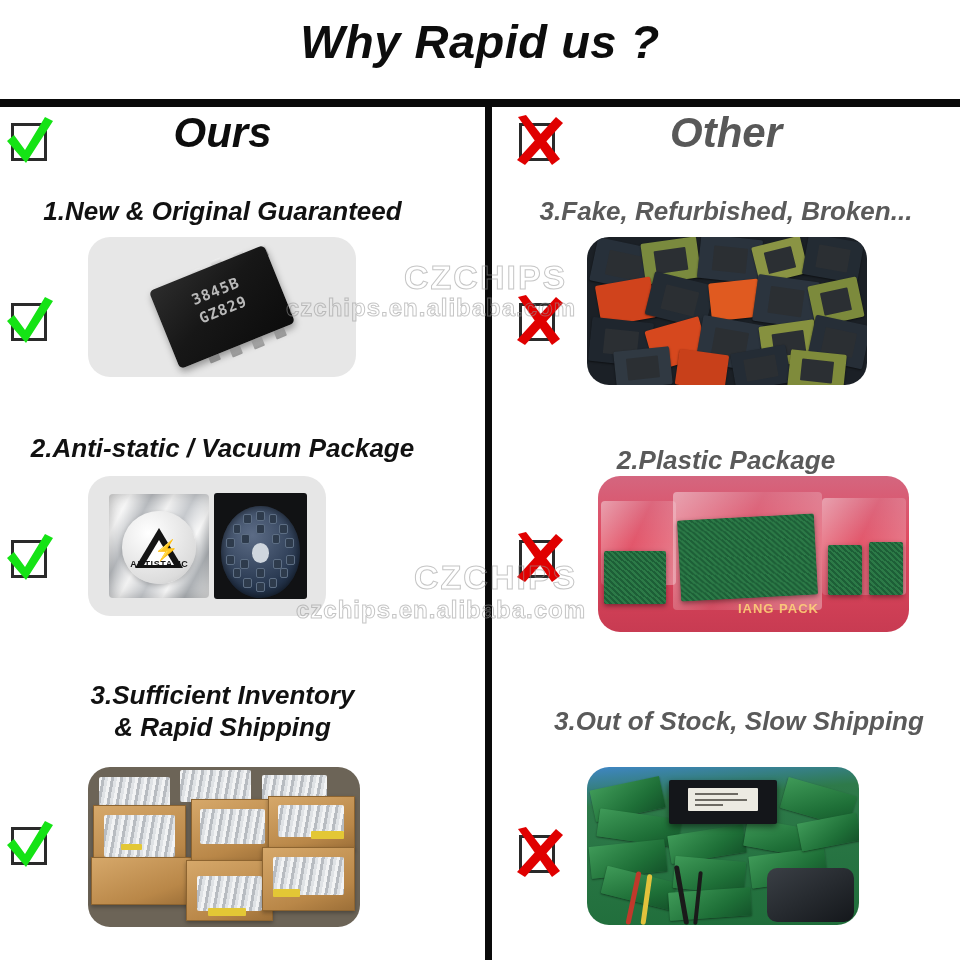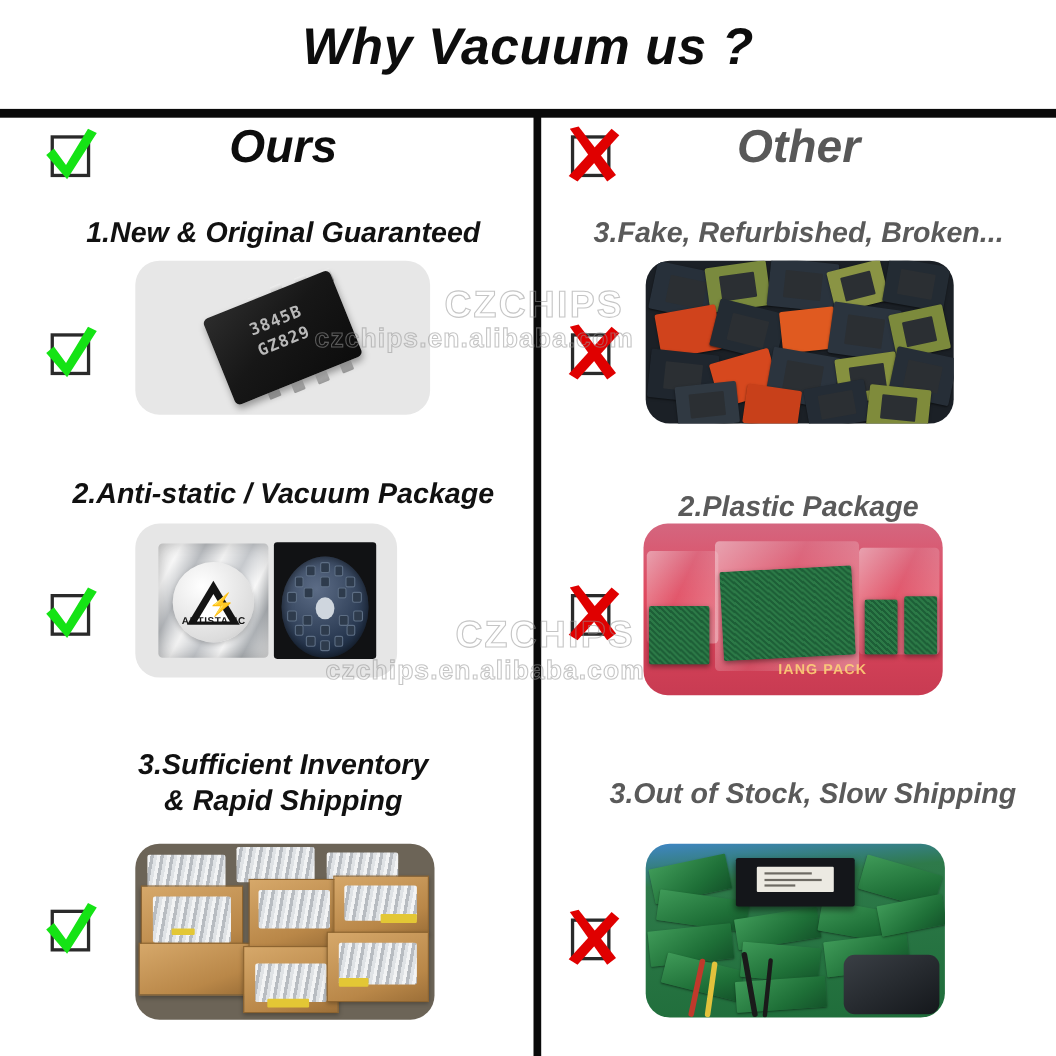--- a/index.html
+++ b/index.html
@@ -52,21 +52,21 @@
     height: 857px;
     background: #0a0a0a;
   }
 
   
   .col {
     position: absolute;
     top: 107px;
     height: 853px;
   }
-  .col-ours  { left: 0px;   width: 445px; margin-left: 35px; }
+  .col-ours  { left: 0px;   width: 445px; }
   .col-other { left: 492px; width: 468px; }
 
   
   .col-head {
     position: absolute;
     top: 2px;
     width: 100%;
     text-align: center;
     font-size: 42px;
     font-weight: bold;
@@ -357,21 +357,21 @@
     z-index: 40;
   }
   .wm-brand { font-size: 34px; letter-spacing: 2px; }
   .wm-url   { font-size: 24px; letter-spacing: 1px; }
 </style>
 </head>
 <body>
 
 <div id="root">
 
-  <div class="page-title">Why Vacuum us ?</div>
+  <div class="page-title">Why Rapid us ?</div>
 
   <div class="hrule"></div>
   <div class="vrule"></div>
 
   <div class="col col-ours">
 
     <div class="col-head ours">Ours</div>
 
     <div class="mark" style="left:4px; top:8px;">
       <div class="box"></div>
@@ -574,21 +574,21 @@
       <div class="feature-text bad" style="top:12px;">2.Plastic Package</div>
 
       <div class="mark" style="left:20px; top:100px;">
         <div class="box"></div>
         <svg viewBox="0 0 52 52" aria-hidden="true">
           <path d="M6 2 L14 0 L48 44 L40 50 Z" fill="#E00000"></path>
           <path d="M44 2 L51 8 L13 50 L5 45 Z" fill="#E00000"></path>
         </svg>
       </div>
 
-      <div class="photo pp-bg" style="left:93px; top:44px; width:272px; height:156px;">
+      <div class="photo pp-bg" style="left:106px; top:44px; width:311px; height:156px;">
         <div class="photo-inner">
           <div class="baggy" style="left:1%;  top:16%; width:24%; height:54%;"></div>
           <div class="pcb" style="left:2%;  top:48%; width:20%; height:34%;"></div>
           <div class="baggy" style="left:24%; top:10%; width:48%; height:76%;"></div>
           <div class="pcb" style="left:26%; top:26%; width:44%; height:52%; transform:rotate(-3deg);"></div>
           <div class="baggy" style="left:72%; top:14%; width:27%; height:62%;"></div>
           <div class="pcb" style="left:74%; top:44%; width:11%; height:32%;"></div>
           <div class="pcb" style="left:87%; top:42%; width:11%; height:34%;"></div>
           <div class="pp-text">IANG PACK</div>
         </div>

